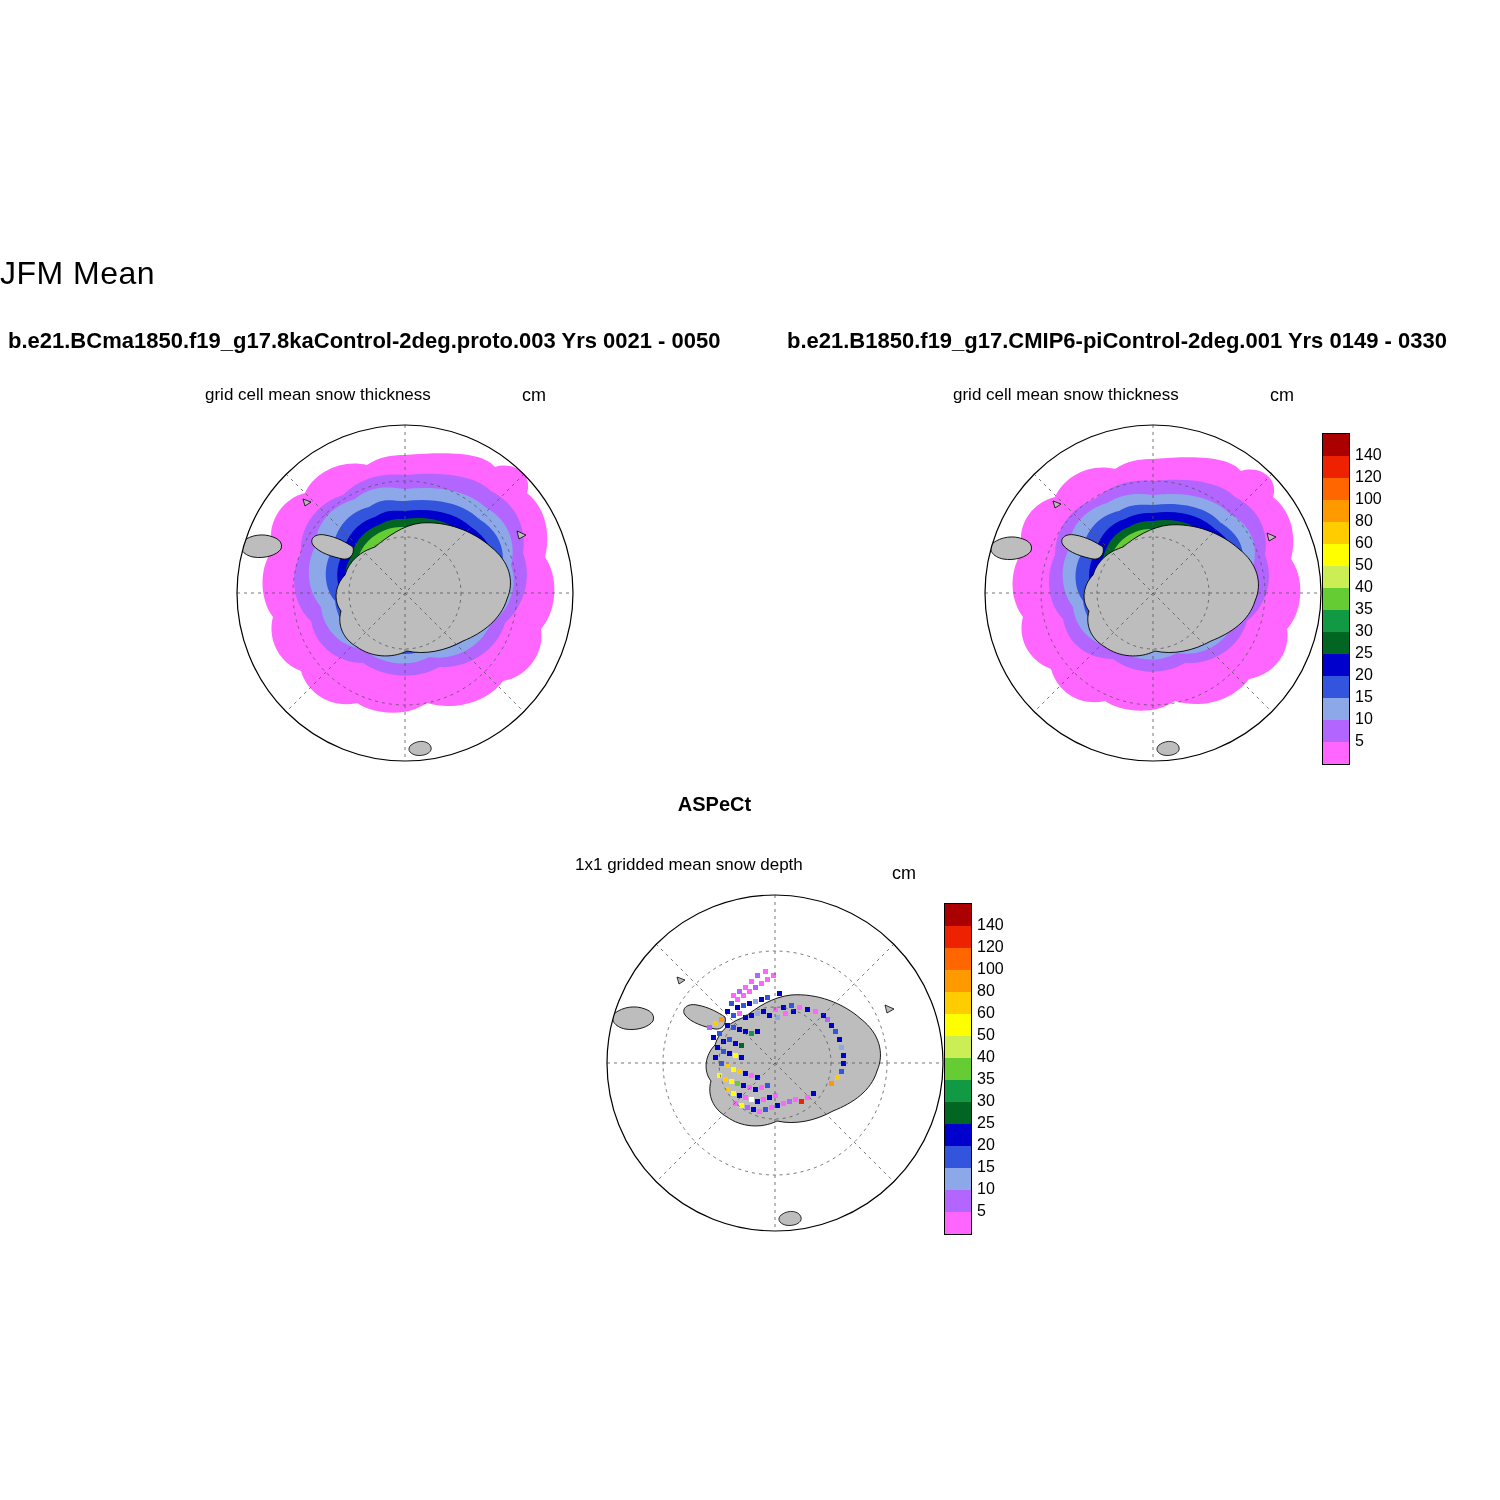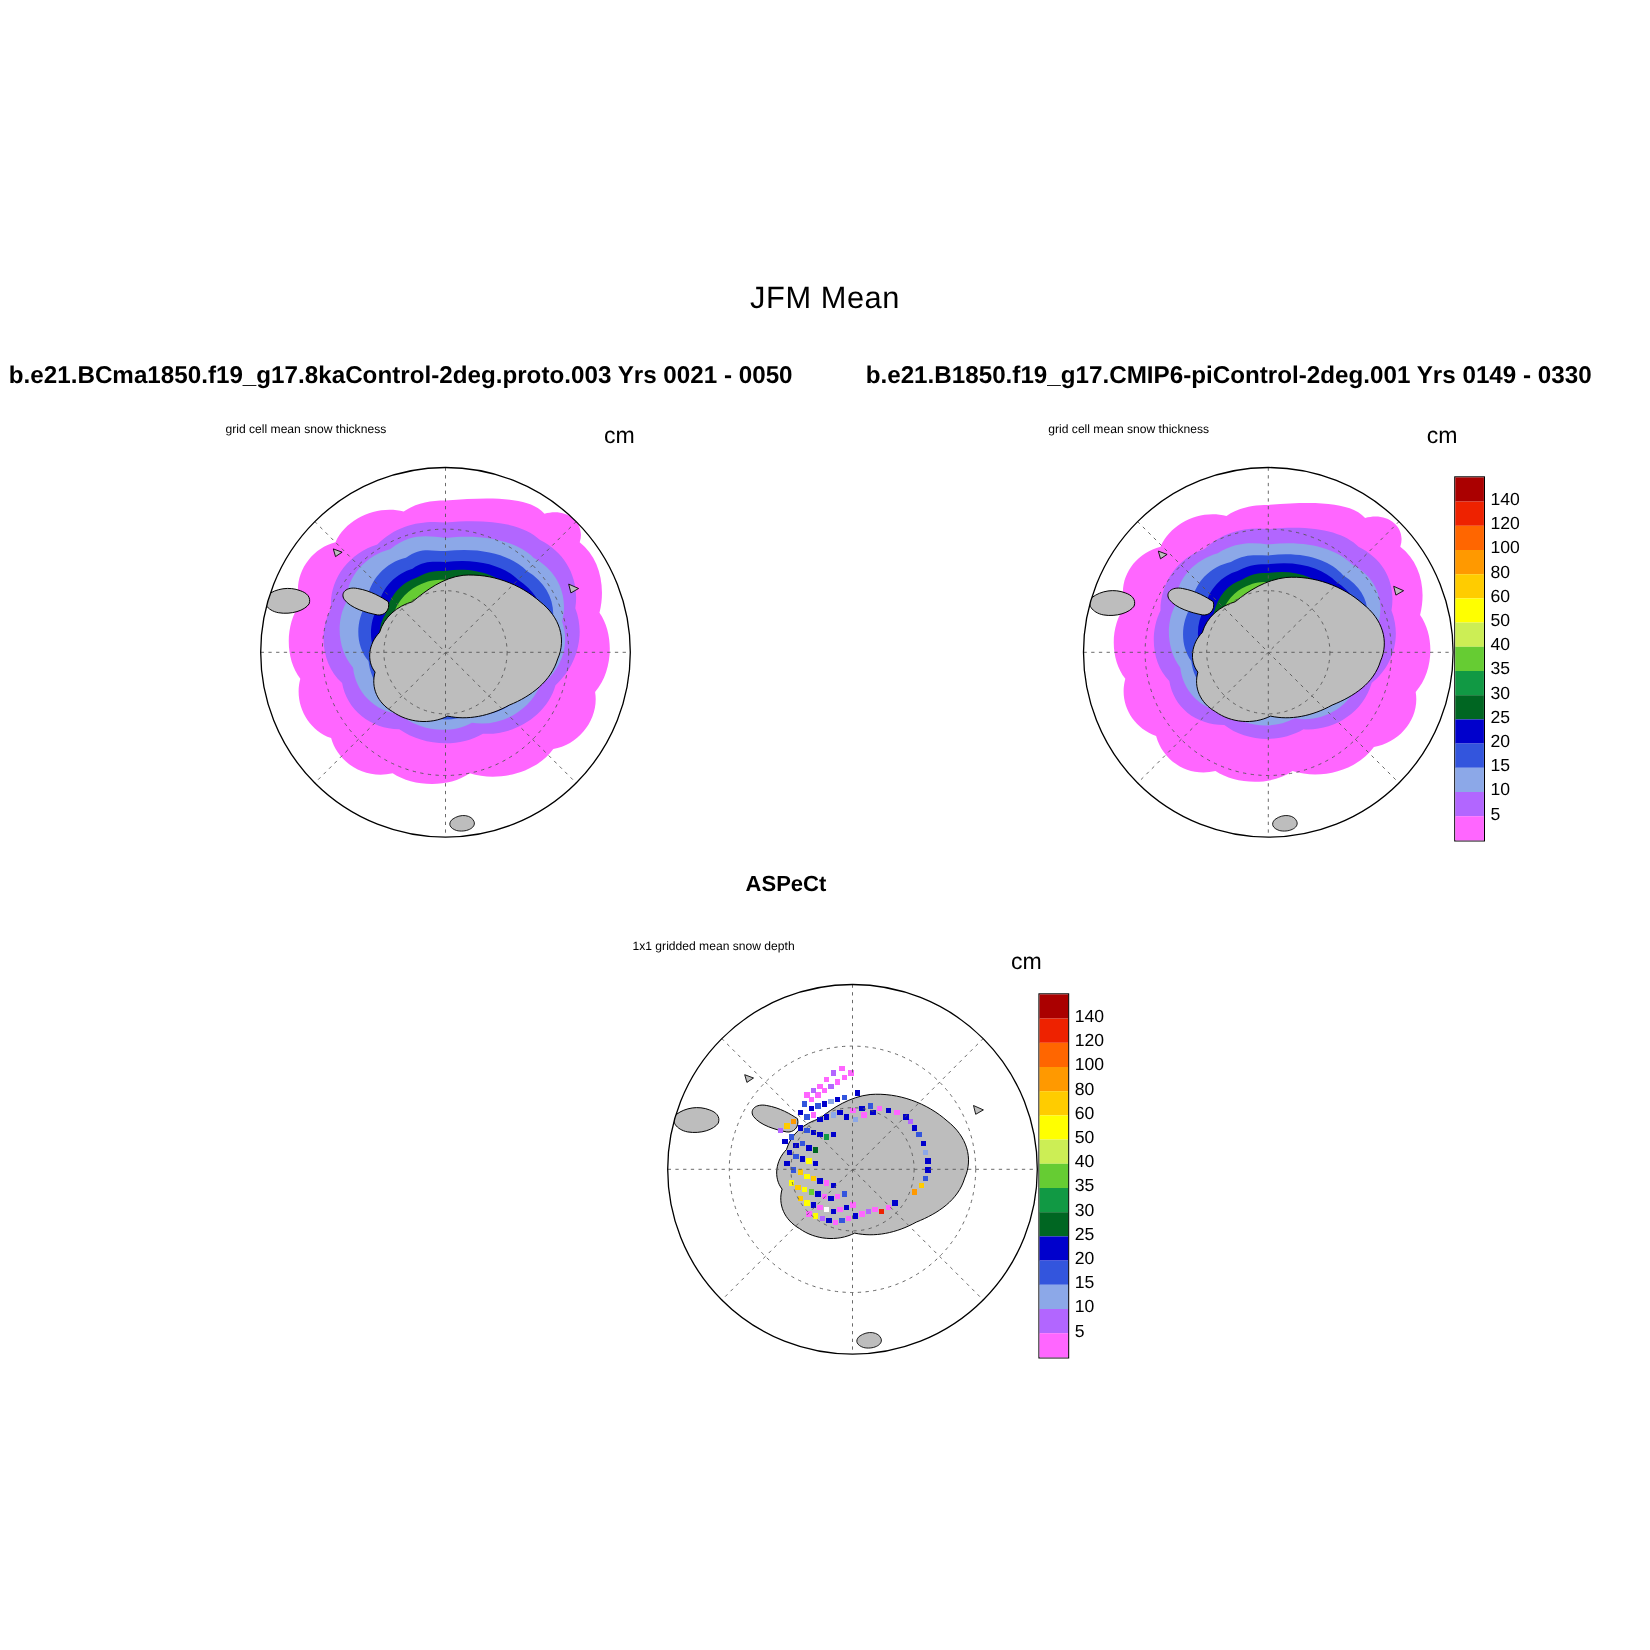--- a/index.html
+++ b/index.html
@@ -17,48 +17,46 @@
   }
   .page {
     position: absolute;
     inset: 0;
   }
   #main-title {
     position: absolute;
     top: 255px;
     left: 0;
     width: 1500px;
-    text-align: center;
-    font-size: 28px;
+    font-size: 32px;
     font-weight: normal;
     letter-spacing: 0.5px;
   }
   .run-label {
     position: absolute;
     top: 328px;
     font-size: 22px;
     font-weight: bold;
     white-space: nowrap;
   }
   #run-label-left { left: 8px; }
   #run-label-right { left: 787px; }
 
   .panel {
     position: absolute;
   }
   .panel-caption {
     position: absolute;
-    font-size: 11px;
+    font-size: 17px;
     white-space: nowrap;
     text-align: right;
   }
   .panel-units {
     position: absolute;
-    font-size: 21px;
-    margin-left: 27px;
+    font-size: 18px;
   }
 
   
   .map {
     position: absolute;
   }
   .map svg { display: block; }
 
   
   .colorbar {

